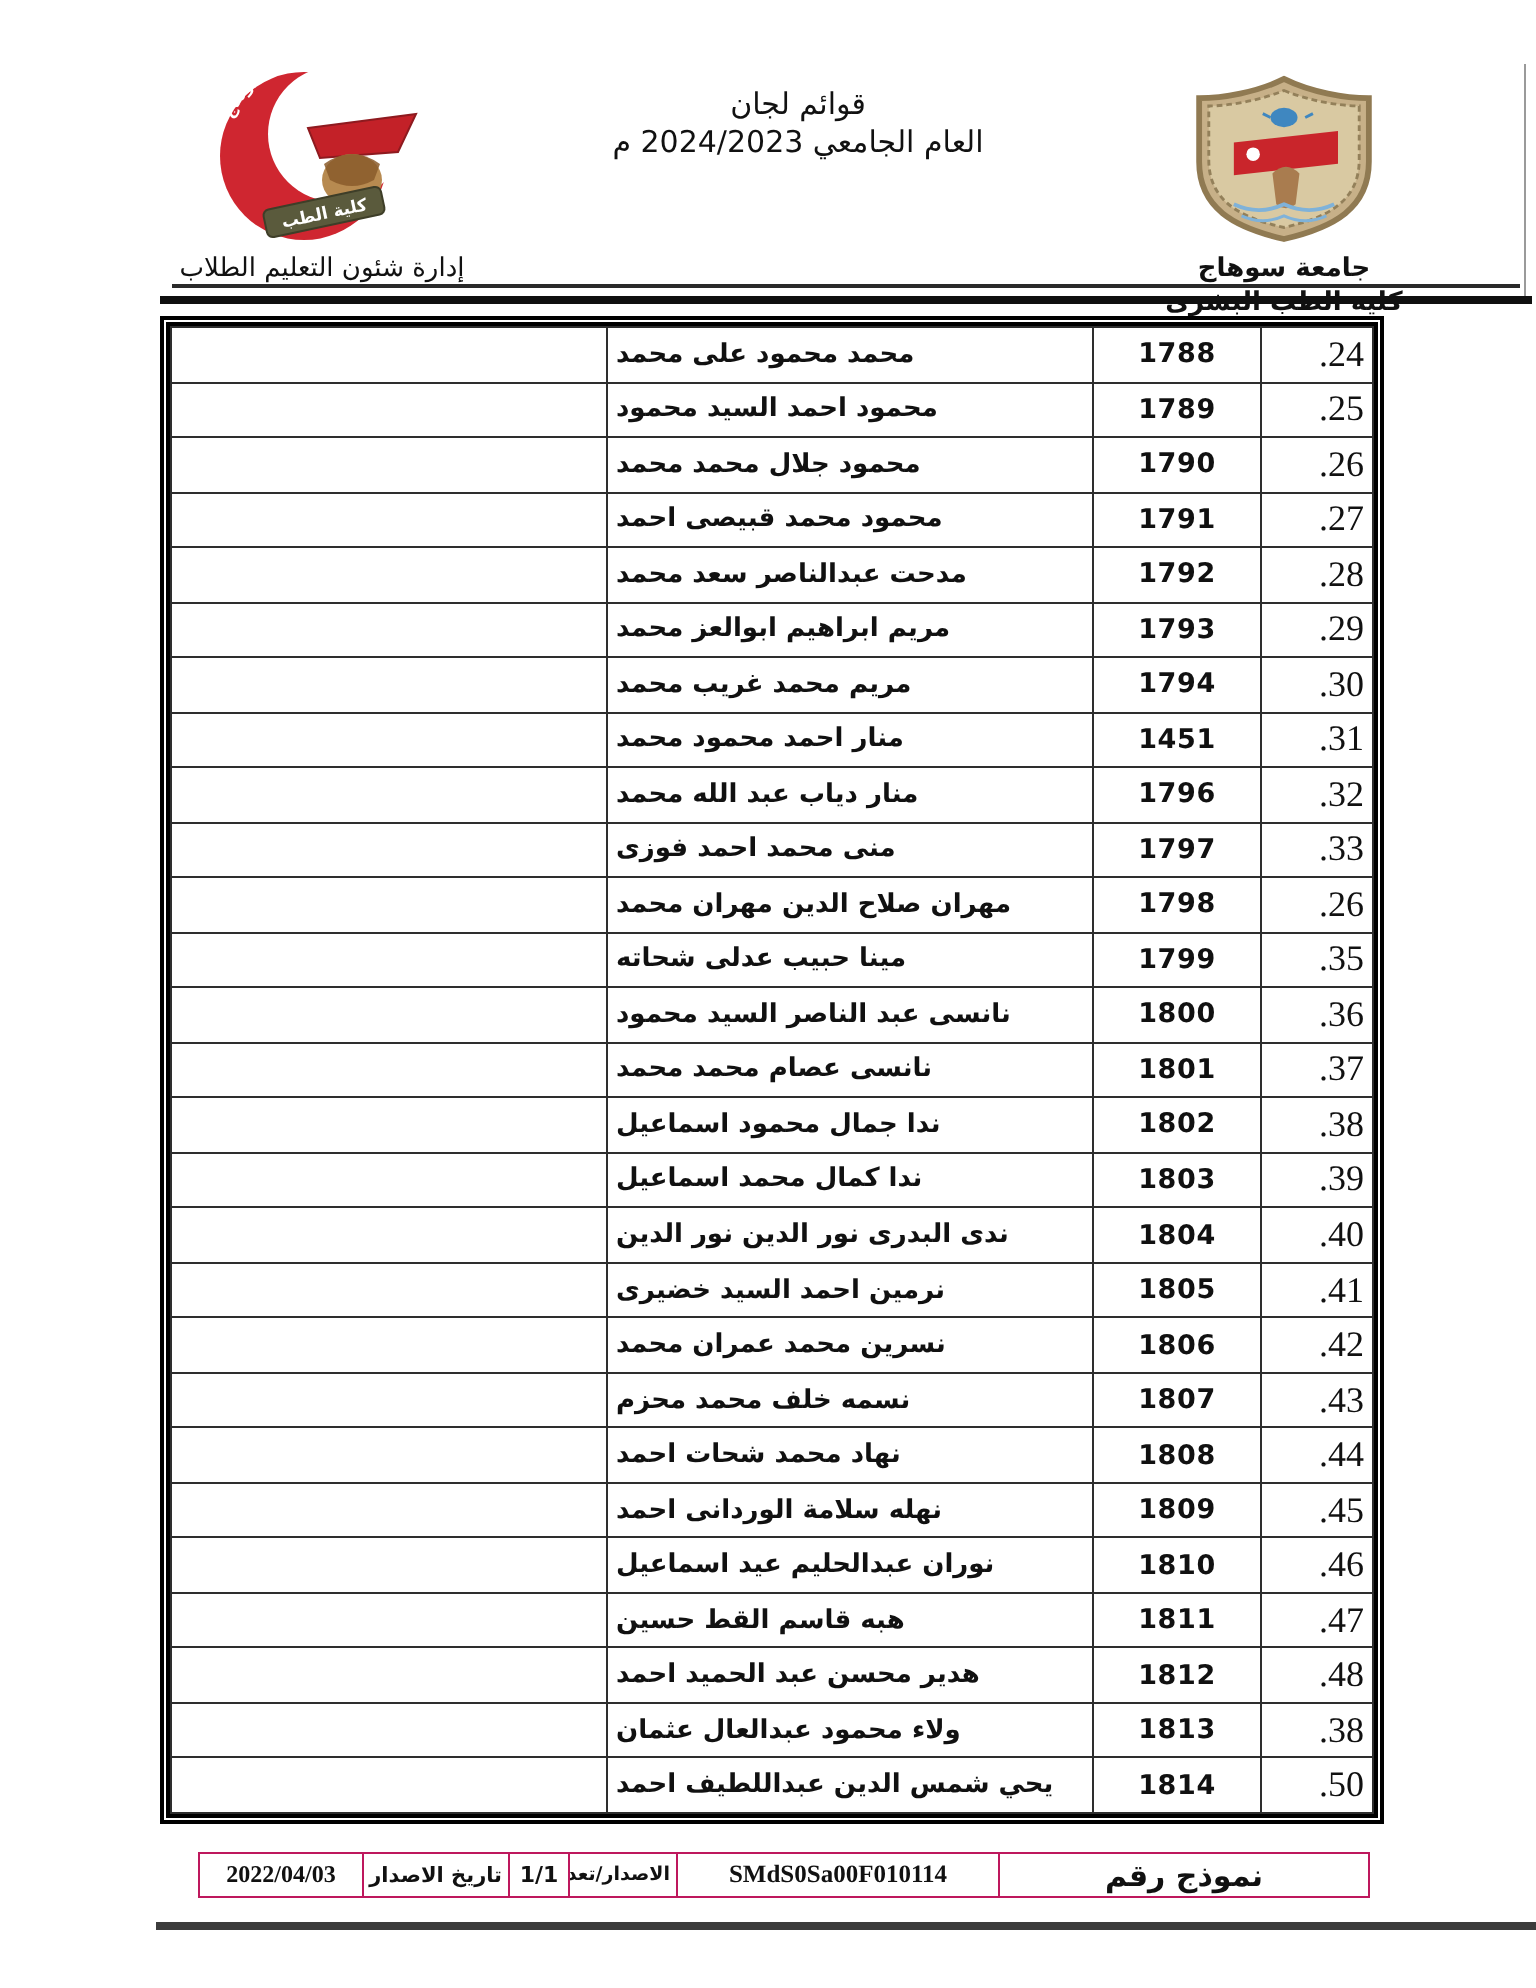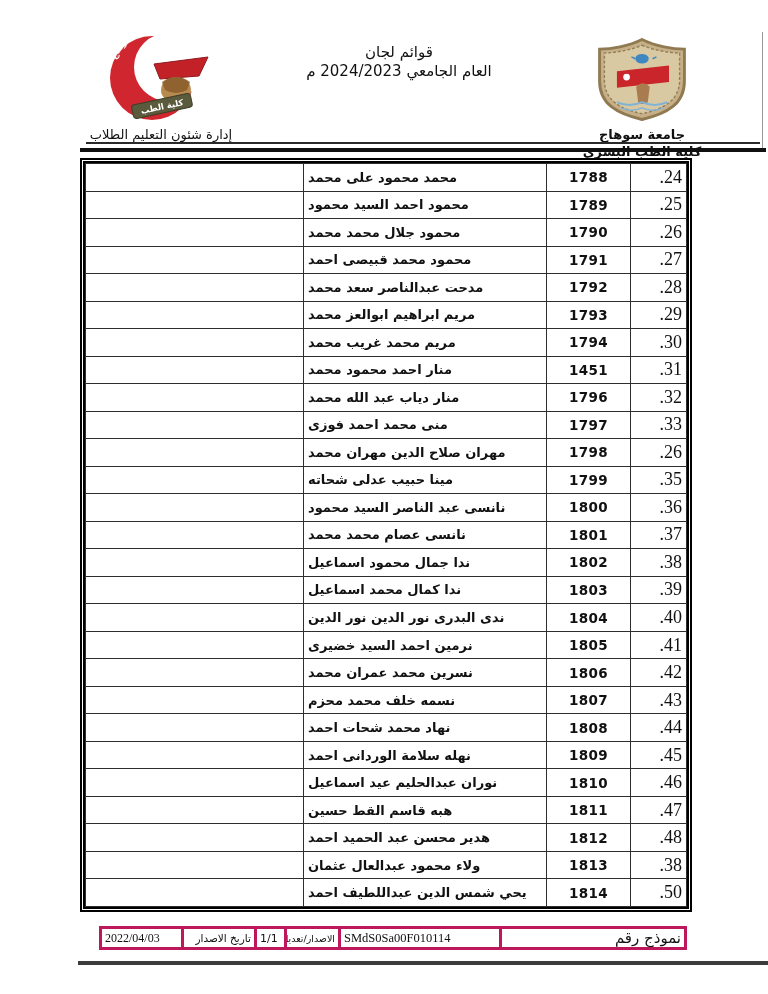--- a/index.html
+++ b/index.html
@@ -29,21 +29,21 @@
   table.roster{width:100%;height:100%;border-collapse:collapse;table-layout:fixed;direction:rtl;}
   table.roster td{border:1px solid #2e2e2e;padding:0 4px;vertical-align:middle;overflow:hidden;}
   td.row-number-cell{font-family:"Liberation Serif",serif;font-weight:normal;font-size:18px;
     direction:rtl;}
   td.student-id-cell{font-weight:bold;font-size:13.5px;text-align:center;letter-spacing:.3px;}
   td.student-name-cell{font-weight:bold;font-size:13px;text-align:left;direction:rtl;white-space:nowrap;}
   td.empty-cell{background:#fff;}
   
   .footer-frame{position:absolute;top:926px;left:99px;width:585px;height:23px;}
   table.footer{width:100%;height:100%;border-collapse:collapse;table-layout:fixed;direction:rtl;}
-  table.footer td{border:3px solid #be185d;font-weight:normal;
+  table.footer td{border:1px solid #be185d;font-weight:bold;text-align:center;
     padding:0 3px;white-space:nowrap;overflow:hidden;vertical-align:middle;}
   td.form-number-label{font-size:15px;direction:rtl;text-align:right;}
   td.form-number-value{font-family:"Liberation Serif",serif;font-size:12.5px;direction:ltr;}
   td.issue-label{font-size:9.5px;direction:rtl;}
   td.issue-value{font-size:11px;direction:ltr;}
   td.issue-date-label{font-size:10.5px;direction:rtl;}
   td.issue-date-value{font-family:"Liberation Serif",serif;font-size:12px;direction:ltr;}
   .bottom-rule{position:absolute;top:961px;left:78px;width:690px;height:4px;background:#3c3c3c;}
 </style>
 </head>

